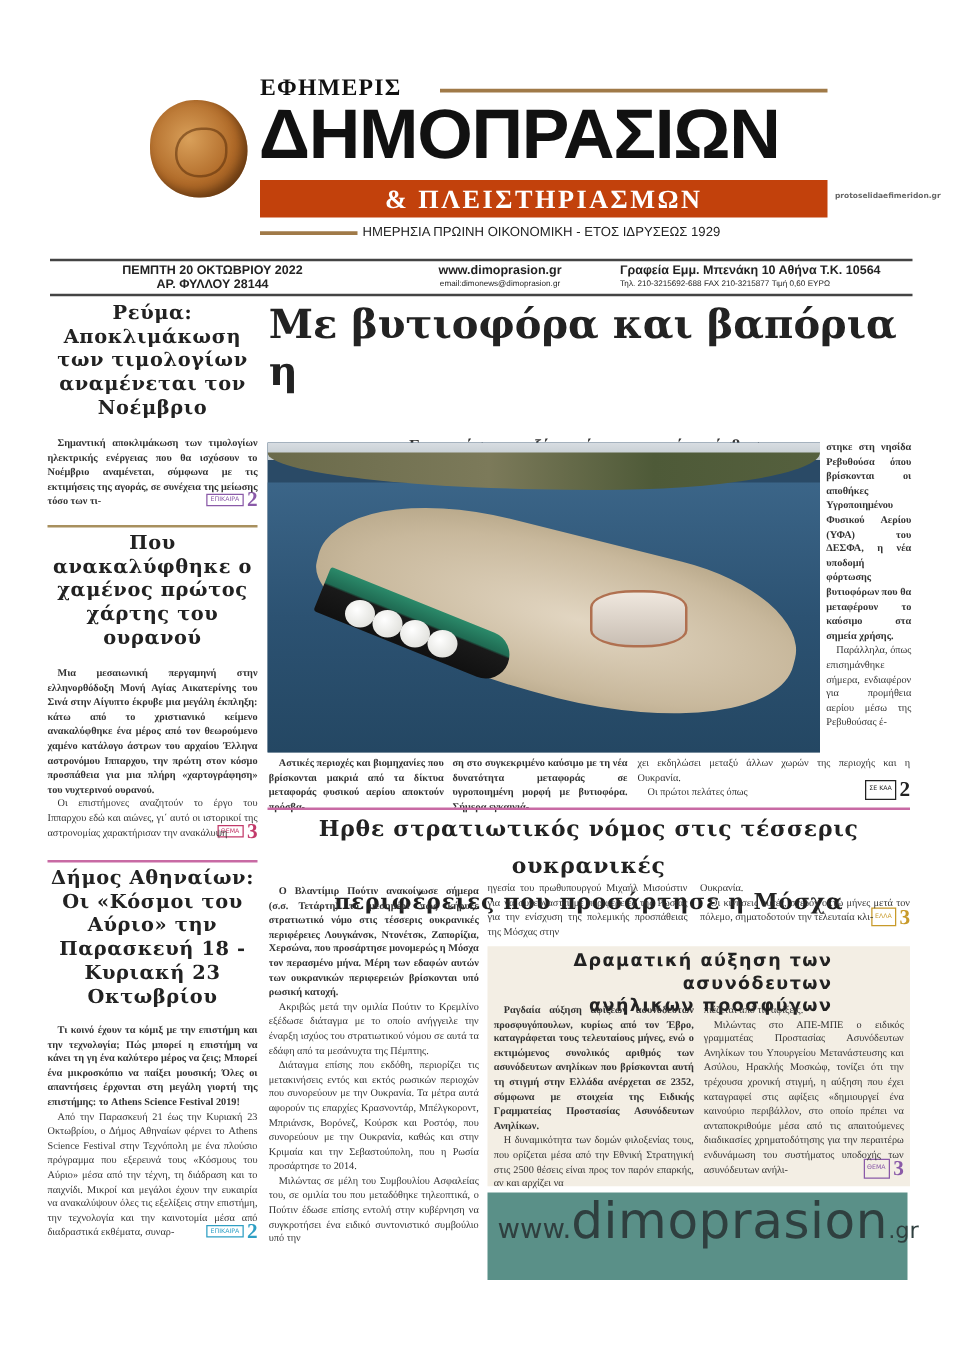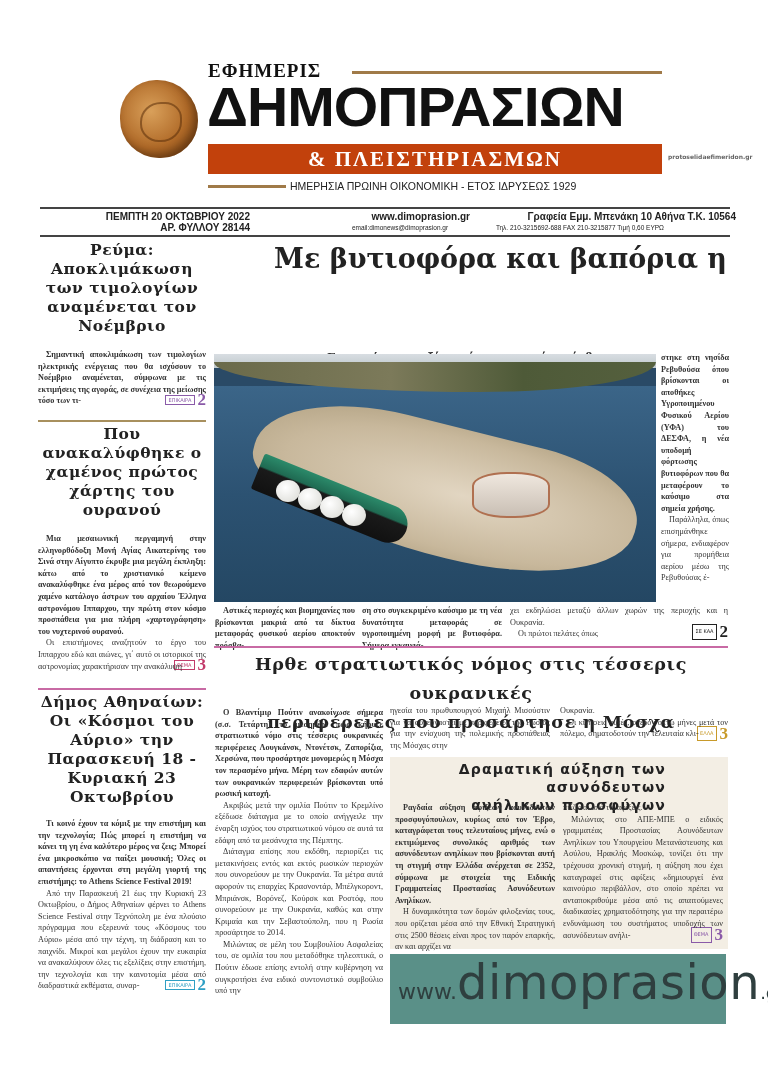--- a/index.html
+++ b/index.html
@@ -15,36 +15,36 @@
   .pleist-bar { left: 208px; top: 144px; width: 454px; height: 30px; background: #c2410c; display: flex; align-items: center; justify-content: center; }
   .pleist-text { font-family: "Liberation Serif", serif; font-size: 21px; font-weight: bold; color: #fff; letter-spacing: 2px; }
   .ideasline { left: 208px; top: 185px; width: 78px; height: 3px; background: #a07a48; }
   .tagline { left: 290px; top: 180px; font-family: "Liberation Sans", sans-serif; font-size: 10.5px; color: #222; }
   .watermark { left: 668px; top: 153px; font-family: "DejaVu Sans", sans-serif; font-size: 6px; color: #666; font-weight: bold; }
 
   
   .rule-top { left: 40px; top: 207px; width: 690px; height: 2px; background: #444; }
   .rule-mid { left: 40px; top: 235px; width: 690px; height: 2px; background: #444; }
   .info { top: 211px; font-family: "Liberation Sans", sans-serif; font-stretch: condensed; color: #222; line-height: 11px; }
-  .info .big { font-size: 10px; font-weight: bold; text-align: right; }
+  .info .big { font-size: 10px; font-weight: bold; }
   .info .small { font-size: 6.5px; }
 
   
   .lcol { left: 38px; width: 168px; }
   .head-l { font-family: "DejaVu Serif", serif; font-weight: bold; text-align: center; color: #222; font-size: 15.5px; line-height: 19px; letter-spacing: 0.5px; }
   .body-txt { font-family: "Liberation Serif", serif; font-size: 8.2px; line-height: 11.6px; text-align: justify; color: #333; }
   .body-txt p { text-indent: 8px; }
   .tag-ref { display: inline-flex; align-items: center; gap: 3px; float: right; }
   .tag-box { display: inline-block; font-size: 5px; padding: 1px 2px; border: 1px solid currentColor; font-family: "DejaVu Sans", sans-serif; }
   .tag-num { font-family: "Liberation Serif", serif; font-weight: bold; font-size: 17px; line-height: 14px; }
   .rule-brown { height: 2px; background: #a8905e; }
   .rule-pink { height: 2px; background: #c86aa4; }
 
   
-  .main-head { left: 215px; top: 240px; width: 512px; text-align: right; font-family: "DejaVu Serif", serif; font-weight: bold; font-size: 27px; line-height: 38px; color: #222; }
+  .main-head { left: 215px; top: 240px; width: 512px; text-align: left; font-family: "DejaVu Serif", serif; font-weight: bold; font-size: 32px; line-height: 38px; color: #222; }
   .main-sub { left: 215px; top: 318px; width: 512px; text-align: center; font-family: "Liberation Serif", serif; font-weight: bold; font-size: 13.5px; color: #333; margin-top: 31px; }
 
   
   .photo { left: 214px; top: 354px; width: 442px; height: 248px; overflow: hidden; background: #2a4a66; }
   .photo .sky { position: absolute; left: 0; top: 0; width: 100%; height: 14px; background: linear-gradient(#d8dde2, #bfc8cc); }
   .photo .hills { position: absolute; left: 0; top: 8px; width: 100%; height: 30px; background: linear-gradient(90deg, #6a6a4a 0%, #7c7a5a 40%, #4e5a38 70%, #55603e 100%); border-radius: 0 0 40% 60% / 0 0 100% 100%; }
   .photo .sea { position: absolute; left: 0; top: 32px; width: 100%; height: 216px; background: linear-gradient(180deg, #3b6588 0%, #2c5272 50%, #244763 100%); }
   .photo .island { position: absolute; left: 35px; top: 72px; width: 390px; height: 130px; background: radial-gradient(ellipse at 55% 50%, #e2d6c2 0%, #c8b89c 60%, #a89878 100%); border-radius: 40% 30% 50% 60% / 55% 45% 60% 50%; transform: rotate(14deg); }
   .photo .tank { position: absolute; left: 258px; top: 118px; width: 78px; height: 46px; background: linear-gradient(#efe7de, #c9bfb4); border-radius: 45% / 30%; border: 2px solid #b07050; }
   .photo .ship { position: absolute; left: 38px; top: 128px; width: 160px; height: 38px; background: linear-gradient(#2b8a6a 0%, #1f6a52 35%, #1a1a1a 40%, #111 100%); transform: rotate(22deg); border-radius: 4px 30px 30px 4px; }
@@ -57,21 +57,21 @@
   
   .head2 { left: 215px; top: 650px; width: 512px; text-align: center; font-family: "DejaVu Serif", serif; font-weight: bold; font-size: 17.5px; line-height: 29px; color: #222; letter-spacing: 0.6px; }
 
   
   .refbox { left: 390px; top: 757px; width: 338px; height: 192px; background: #f3eee4; }
   .refhead { left: 390px; top: 760px; width: 276px; text-align: right; font-family: "DejaVu Sans", sans-serif; font-weight: bold; font-size: 14px; line-height: 18px; letter-spacing: 1.2px; color: #222; }
 
   .banner { left: 390px; top: 954px; width: 336px; height: 70px; background: #5a9088; }
   .banner-txt { position: absolute; left: 8px; top: 0px; font-family: "DejaVu Sans", sans-serif; color: #2f3f3f; white-space: nowrap; }
   .banner-txt .www { font-size: 22px; }
-  .banner-txt .dom { font-size: 48px; letter-spacing: 0.5px; }
+  .banner-txt .dom { font-size: 40px; letter-spacing: 0.5px; }
   .banner-txt .gr { font-size: 18px; }
 </style>
 </head>
 <body>
 
 <div class="abs coin"></div>
 <div class="abs efimeris">ΕΦΗΜΕΡΙΣ</div>
 <div class="abs efim-line"></div>
 <div class="abs dimoprasion">ΔΗΜΟΠΡΑΣΙΩΝ</div>
 <div class="abs pleist-bar">

